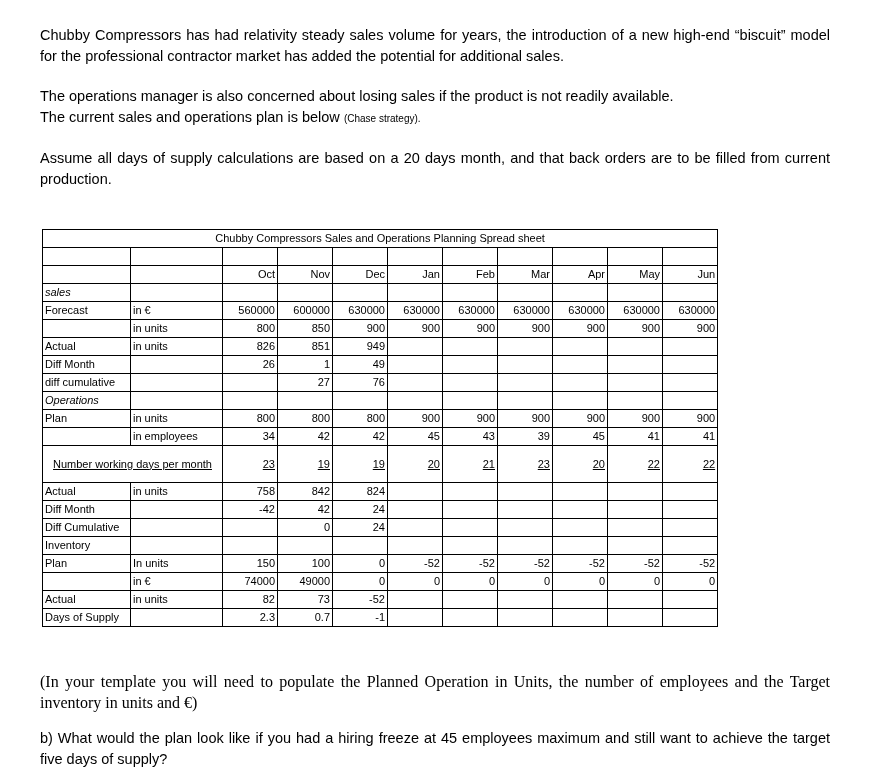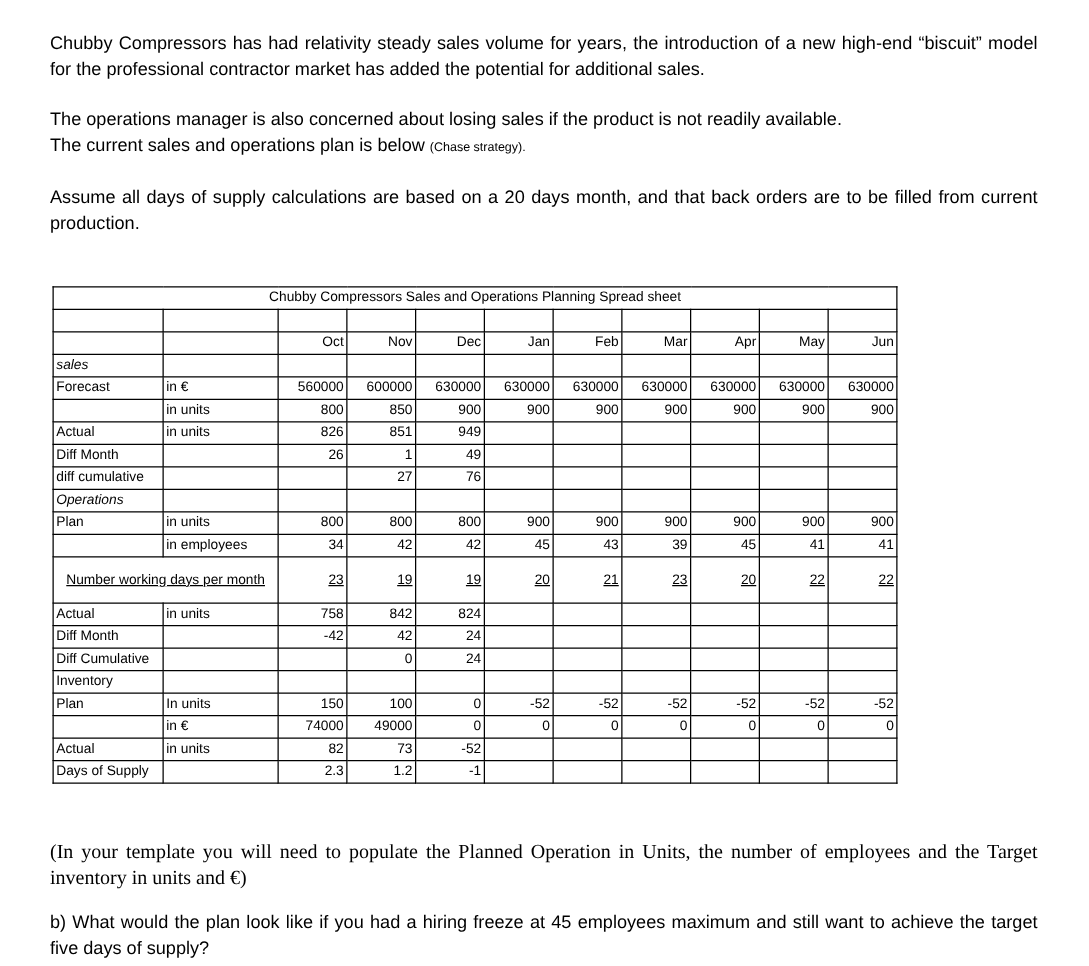--- a/index.html
+++ b/index.html
@@ -344,21 +344,21 @@
             <td class="c-num"></td>
             <td class="c-num"></td>
             <td class="c-num"></td>
             <td class="c-num"></td>
             <td class="c-num"></td>
           </tr>
           <tr>
             <td class="c-label">Days of Supply</td>
             <td class="c-label"></td>
             <td class="c-num">2.3</td>
-            <td class="c-num">1.2</td>
+            <td class="c-num">0.7</td>
             <td class="c-num">-1</td>
             <td class="c-num"></td>
             <td class="c-num"></td>
             <td class="c-num"></td>
             <td class="c-num"></td>
             <td class="c-num"></td>
             <td class="c-num"></td>
           </tr>
         </tbody>
     </table>

